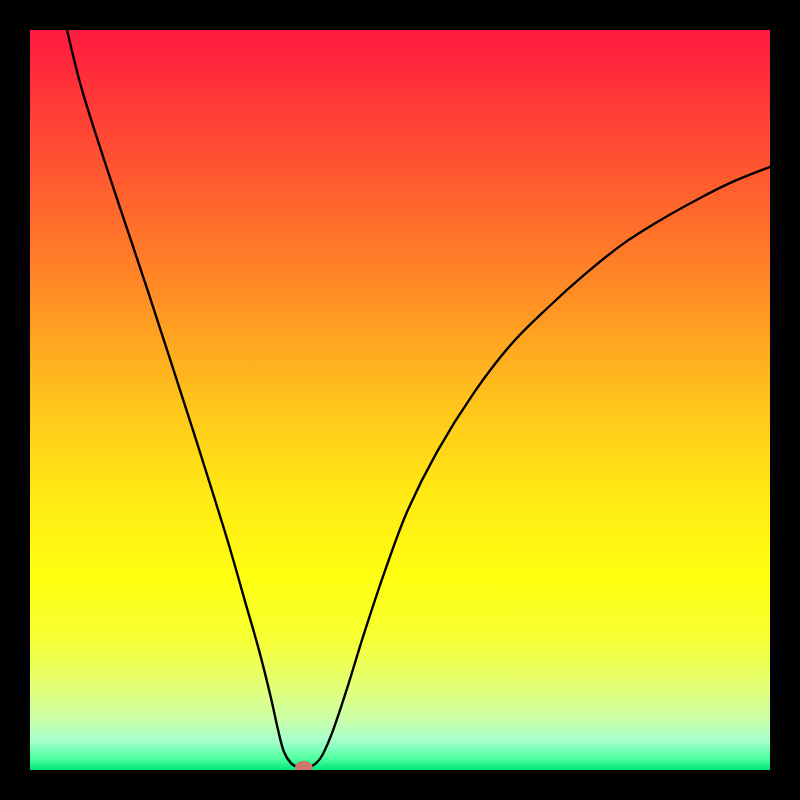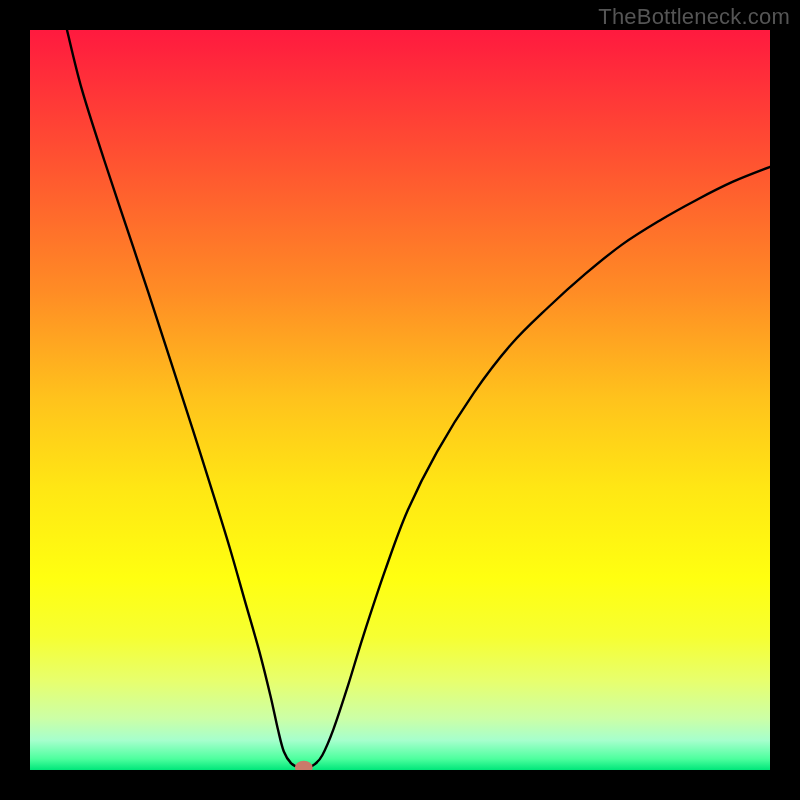--- a/index.html
+++ b/index.html
@@ -34,21 +34,20 @@
     font-size: 22px;
     font-weight: 500;
     letter-spacing: 0.2px;
     user-select: none;
   }
 </style>
 </head>
 <body>
 
 <div class="frame">
-  <div class="watermark">TheBottleneck.com</div>
   <div class="plot-area">
     <svg id="chart-svg" width="740" height="740" viewBox="0 0 740 740" preserveAspectRatio="none">
       <defs>
         <linearGradient id="bg-grad" x1="0" y1="0" x2="0" y2="1">
             <stop offset="0.00%" stop-color="#ff1a3f"></stop>
             <stop offset="6.00%" stop-color="#ff2d3a"></stop>
             <stop offset="20.00%" stop-color="#ff5a2f"></stop>
             <stop offset="35.00%" stop-color="#ff8b25"></stop>
             <stop offset="50.00%" stop-color="#ffc31c"></stop>
             <stop offset="62.00%" stop-color="#ffe714"></stop>

